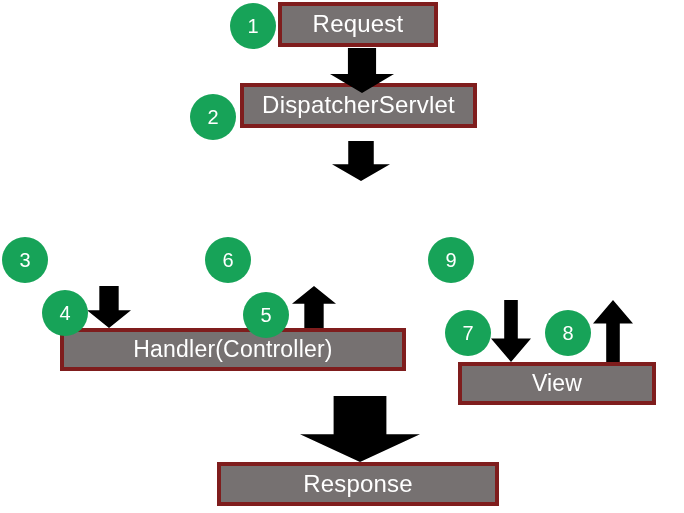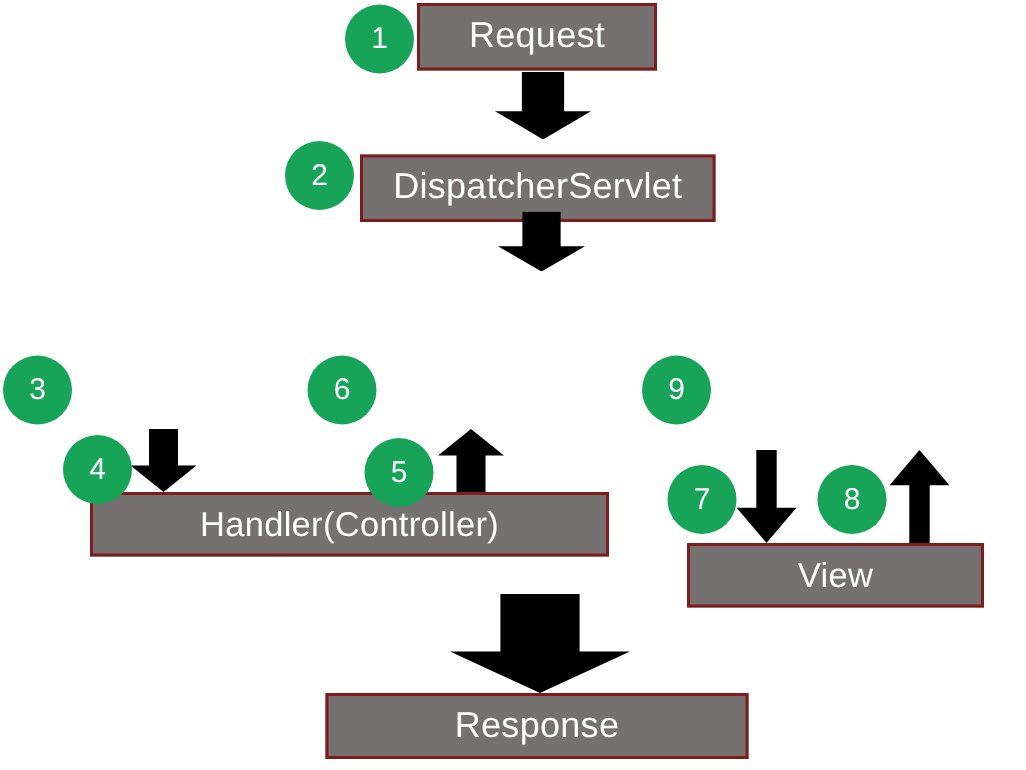--- a/index.html
+++ b/index.html
@@ -15,21 +15,21 @@
     position: relative;
     width: 684px;
     height: 513px;
     background: #ffffff;
     overflow: hidden;
   }
   
   .box {
     position: absolute;
     background: #767171;
-    border: 2px solid #7f1d1d;
+    border: 4px solid #7f1d1d;
     box-sizing: border-box;
     color: #ffffff;
     display: flex;
     align-items: center;
     justify-content: center;
     text-align: center;
     line-height: 1.1;
     letter-spacing: 0.2px;
   }
   .box-label {
@@ -94,21 +94,21 @@
 <div id="diagram">
 
   <div class="step" style="left:230px; top:3px;">1</div>
   <div class="box" style="left:278px; top:2px; width:160px; height:45px; font-size:24px;">
     <span class="box-label">Request</span>
   </div>
 
   <div class="arrow arrow-down" style="left:330px; top:48px; width:64px; height:45px;"></div>
 
   <div class="step" style="left:190px; top:94px;">2</div>
-  <div class="box" style="left:240px; top:103px; width:237px; height:45px; font-size:24px;">
+  <div class="box" style="left:240px; top:83px; width:237px; height:45px; font-size:24px;">
     <span class="box-label">DispatcherServlet</span>
   </div>
 
   <div class="arrow arrow-down" style="left:332px; top:141px; width:58px; height:40px;"></div>
 
 
   <div class="method-label" style="left:47px; top:248px;">preHandle()</div>
   <div class="method-label" style="left:455px; top:248px;">afterCompletion()</div>
 
   <div class="step" style="left:2px; top:237px;">3</div>

